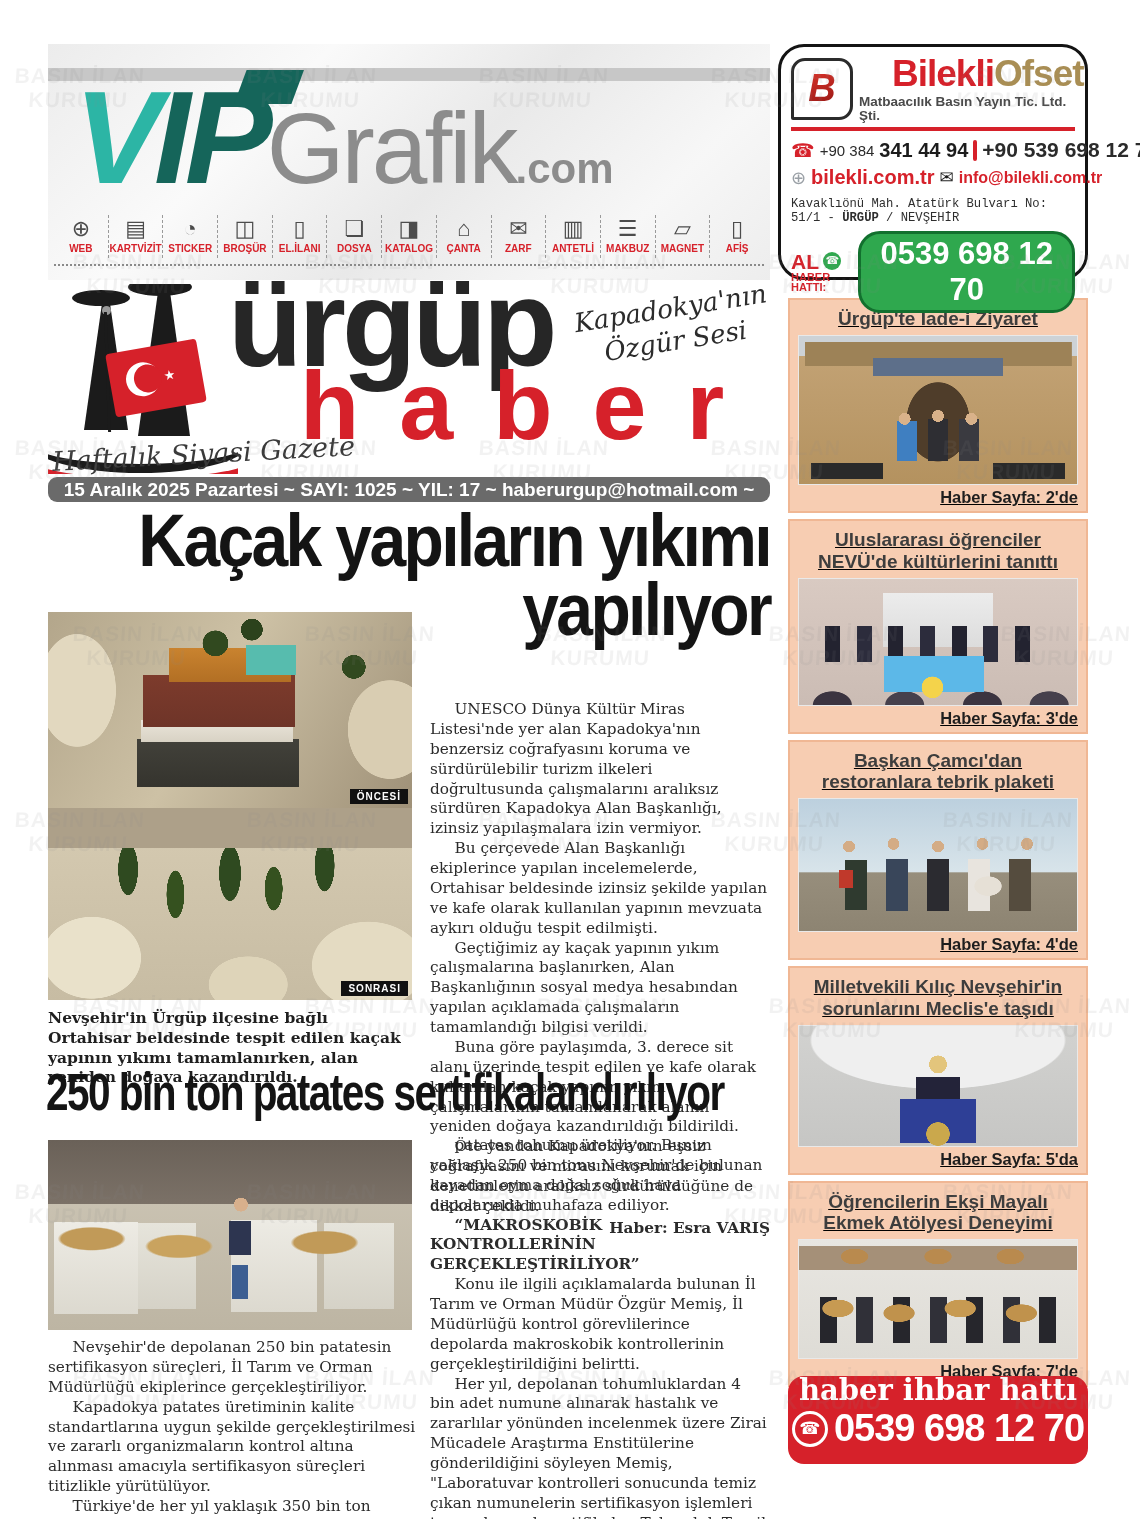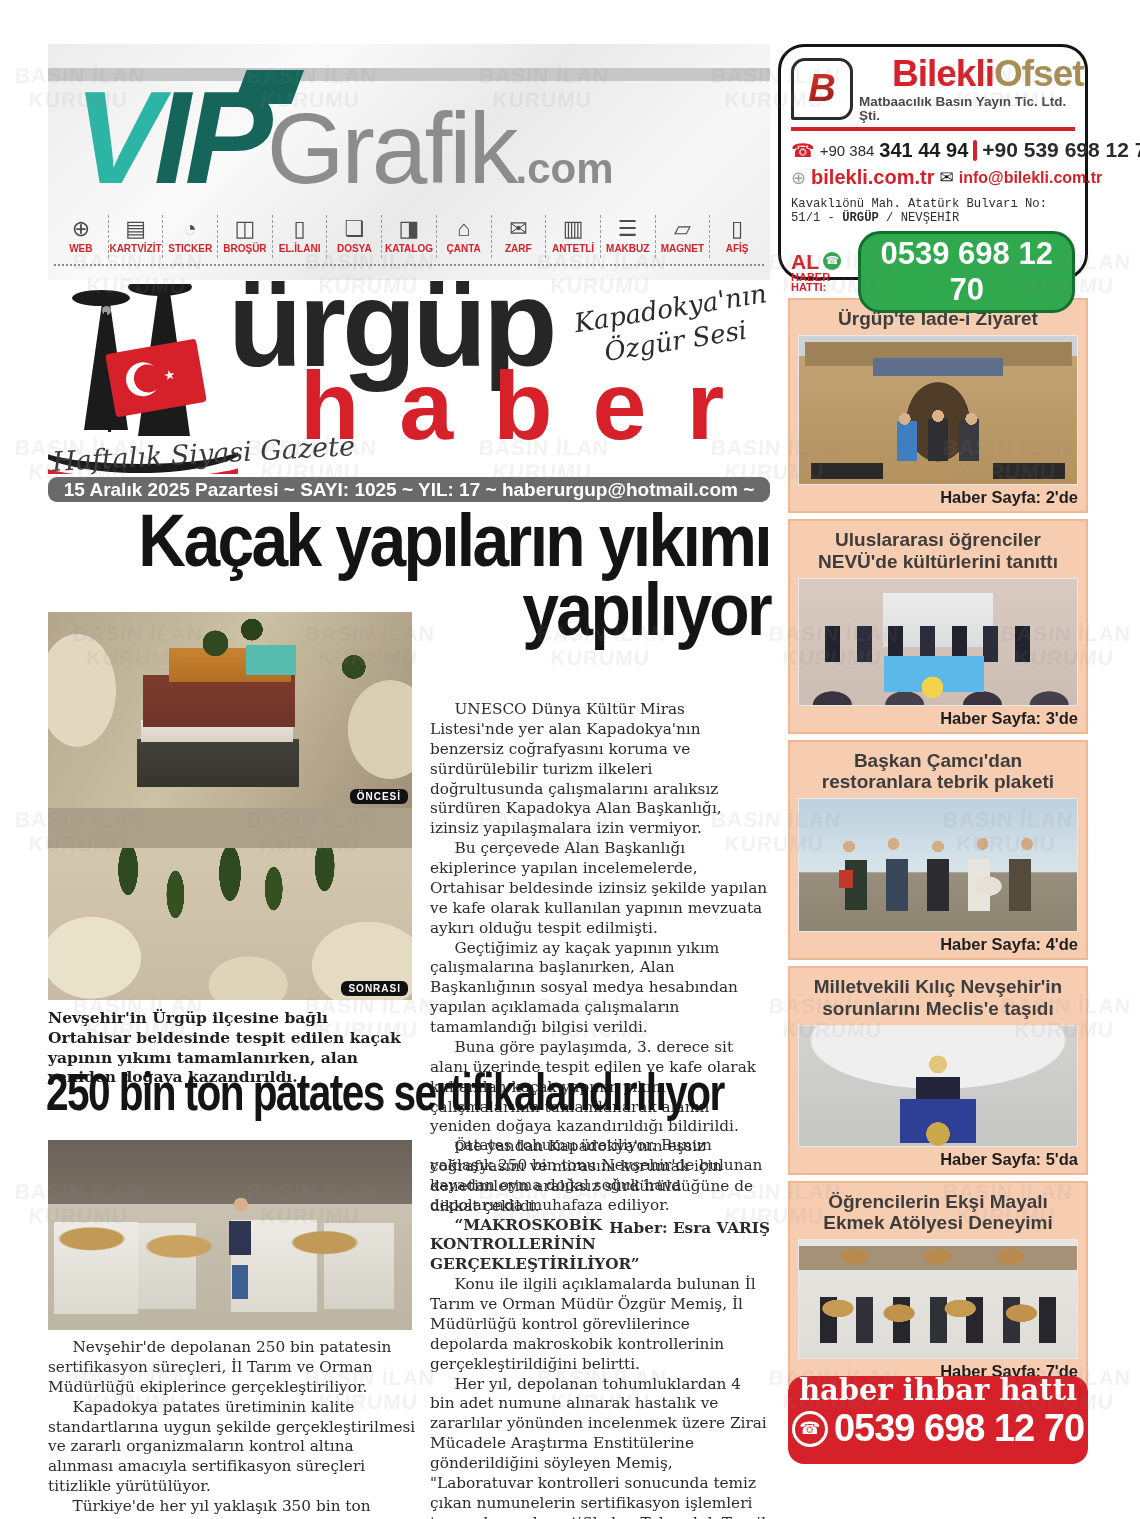--- a/index.html
+++ b/index.html
@@ -88,21 +88,21 @@
   .mast-sub{position:absolute;left:4px;top:152px;font-family:"DejaVu Serif",serif;font-style:italic;
             font-size:27px;color:#3a3a3a;transform:rotate(-3deg);}
   .datebar{left:48px;top:477px;width:722px;height:25px;background:#6a6a6a;border-radius:9px;
            color:#fff;font-size:19px;font-weight:bold;text-align:center;line-height:25px;z-index:3;}
   
   .lead-hl{left:44px;top:506px;width:726px;text-align:right;color:#141414;font-weight:900;
            font-size:75px;line-height:.92;letter-spacing:-3px;transform:scaleX(.88);transform-origin:100% 0;
            font-family:"Liberation Sans",sans-serif;}
   .photo{position:absolute;overflow:hidden;}
   .ph-label{position:absolute;right:4px;bottom:4px;background:#111;color:#fff;font-size:10px;
-            font-weight:bold;padding:2px 7px;letter-spacing:1px;border-radius:6px;}
+            font-weight:bold;padding:2px 7px;letter-spacing:1px;}
   .ph-before{left:48px;top:612px;width:364px;height:196px;
     background:
       radial-gradient(circle 13px at 46% 16%, #31491f 98%, transparent),
       radial-gradient(circle 11px at 56% 9%, #2c421c 98%, transparent),
       radial-gradient(circle 12px at 84% 28%, #31491f 98%, transparent),
       linear-gradient(#57bcae,#57bcae) 63% 20%/50px 30px no-repeat,
       linear-gradient(#c9832f,#b26f24) 50% 22%/122px 34px no-repeat,
       linear-gradient(#7d3b2c,#6e3428) 45% 44%/152px 52px no-repeat,
       linear-gradient(#eae5da,#d8d2c4) 44% 62%/152px 22px no-repeat,
       linear-gradient(#42413a,#35342e) 44% 86%/162px 48px no-repeat,
@@ -141,21 +141,21 @@
       linear-gradient(#edebe4,#dcd9cf) 2% 84%/84px 92px no-repeat,
       linear-gradient(#e6e4db,#d5d2c7) 24% 80%/80px 86px no-repeat,
       linear-gradient(#edebe4,#dcd9cf) 66% 82%/86px 92px no-repeat,
       linear-gradient(#e6e4db,#d5d2c7) 94% 80%/70px 86px no-repeat,
       linear-gradient(#6a6158,#7b7167) 0 0/100% 64px no-repeat,
       linear-gradient(#cfc8b8,#bdb5a3);}
   .story2-right{left:430px;top:1136px;width:340px;}
   .story2-left{left:48px;top:1338px;width:368px;}
   .subhead{font-weight:bold;text-indent:1.6em !important;}
   
-  .sidebar{left:788px;top:298px;width:300px;display:flex;flex-direction:column;gap:6px;}
+  .sidebar{left:788px;top:298px;width:300px;display:flex;flex-direction:column;gap:6px;text-decoration:underline;}
   .sb-box{background:#f7cdb2;border:2px solid #f0b794;box-sizing:border-box;padding:6px 8px 4px;}
   .sb-title{font-size:19px;font-weight:bold;color:#3d3d3d;text-align:center;line-height:1.12;
             margin:2px 0 6px;}
   .sb-photo{position:relative;width:100%;border:1px solid #e9e9e9;background:#fff;box-sizing:border-box;}
   .sb-ref{font-size:16.5px;font-weight:bold;color:#1e1e1e;text-align:right;margin-top:3px;}
   .s1{height:150px;background:
       linear-gradient(#2a2a2a,#2a2a2a) 6% 96%/72px 16px no-repeat,
       linear-gradient(#2a2a2a,#2a2a2a) 94% 96%/72px 16px no-repeat,
       radial-gradient(circle 6px at 38% 56%, #d9b28a 98%, transparent),
       radial-gradient(circle 6px at 50% 54%, #d9b28a 98%, transparent),

